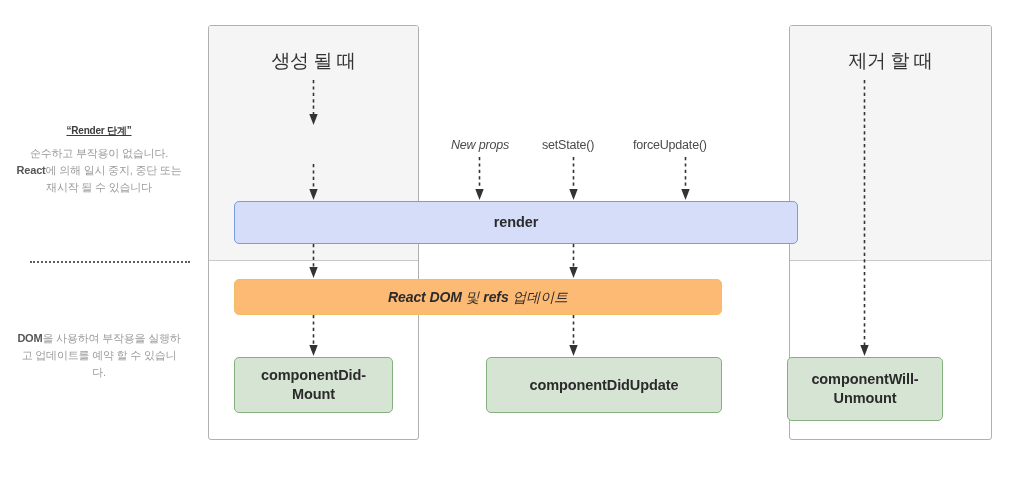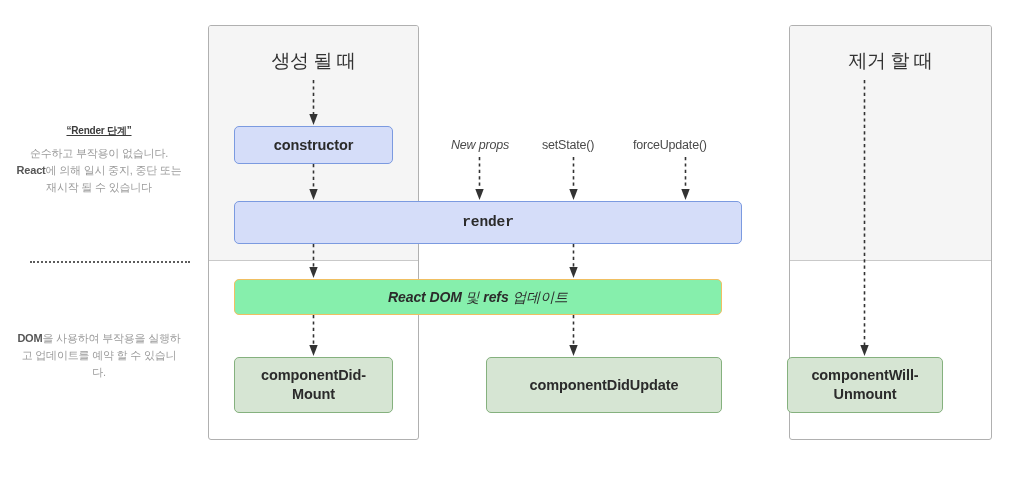--- a/index.html
+++ b/index.html
@@ -105,38 +105,38 @@
     font-weight: bold;
     color: #2b2b2b;
     line-height: 19px;
     letter-spacing: -0.1px;
   }
   .node.blue {
     background: #d5ddf9;
     border: 1.4px solid #7b9ae0;
   }
   .node.cream {
-    background: #86efac;
+    background: #fdba74;
     border: 1.4px solid #f0bf62;
     font-weight: normal;
     font-style: italic;
     font-size: 14px;
   }
   .node.cream b { font-weight: bold; font-style: italic; }
   .node.green {
     background: #d6e5d3;
     border: 1.4px solid #85b17e;
   }
 
   #node-constructor { left: 234px; top: 126px; width: 159px; height: 38px; }
-  #node-render      { left: 234px; top: 201px; width: 508px; height: 43px; font-family: Liberation Mono, monospace; }
+  #node-render      { left: 234px; top: 201px; width: 564px; height: 43px; }
   #node-reactdom    { left: 234px; top: 279px; width: 488px; height: 36px; }
   #node-cdm         { left: 234px; top: 357px; width: 159px; height: 56px; }
   #node-cdu         { left: 486px; top: 357px; width: 236px; height: 56px; }
-  #node-cwu         { left: 787px; top: 357px; width: 156px; height: 56px; }
+  #node-cwu         { left: 787px; top: 357px; width: 156px; height: 64px; }
 
   
   .trigger {
     position: absolute;
     font-size: 12.5px;
     color: #4a4a4a;
     white-space: nowrap;
     letter-spacing: -0.2px;
   }
   .trigger.ital { font-style: italic; text-align: right; }
@@ -245,23 +245,20 @@
     </svg>
   </div>
 
   <div class="arrow" style="left:859px; top:80px; height:277px;">
     <svg width="11" height="277" viewBox="0 0 11 277">
       <line x1="5.5" y1="0" x2="5.5" y2="267" stroke="#333333" stroke-width="1.6" stroke-dasharray="3.2,3.2"></line>
       <polygon points="5.5,276 1.3,265 9.7,265" fill="#333333"></polygon>
     </svg>
   </div>
 
-  <div class="node blue" id="node-constructor">
-      <span>constructor</span>
-    </div>
 
   <div class="node blue" id="node-render">
       <span>render</span>
     </div>
 
   <div class="node cream" id="node-reactdom">
       <span><b>React DOM </b><span>및 </span><b>refs</b><span> 업데이트</span></span>
     </div>
 
   <div class="node green" id="node-cdm">

